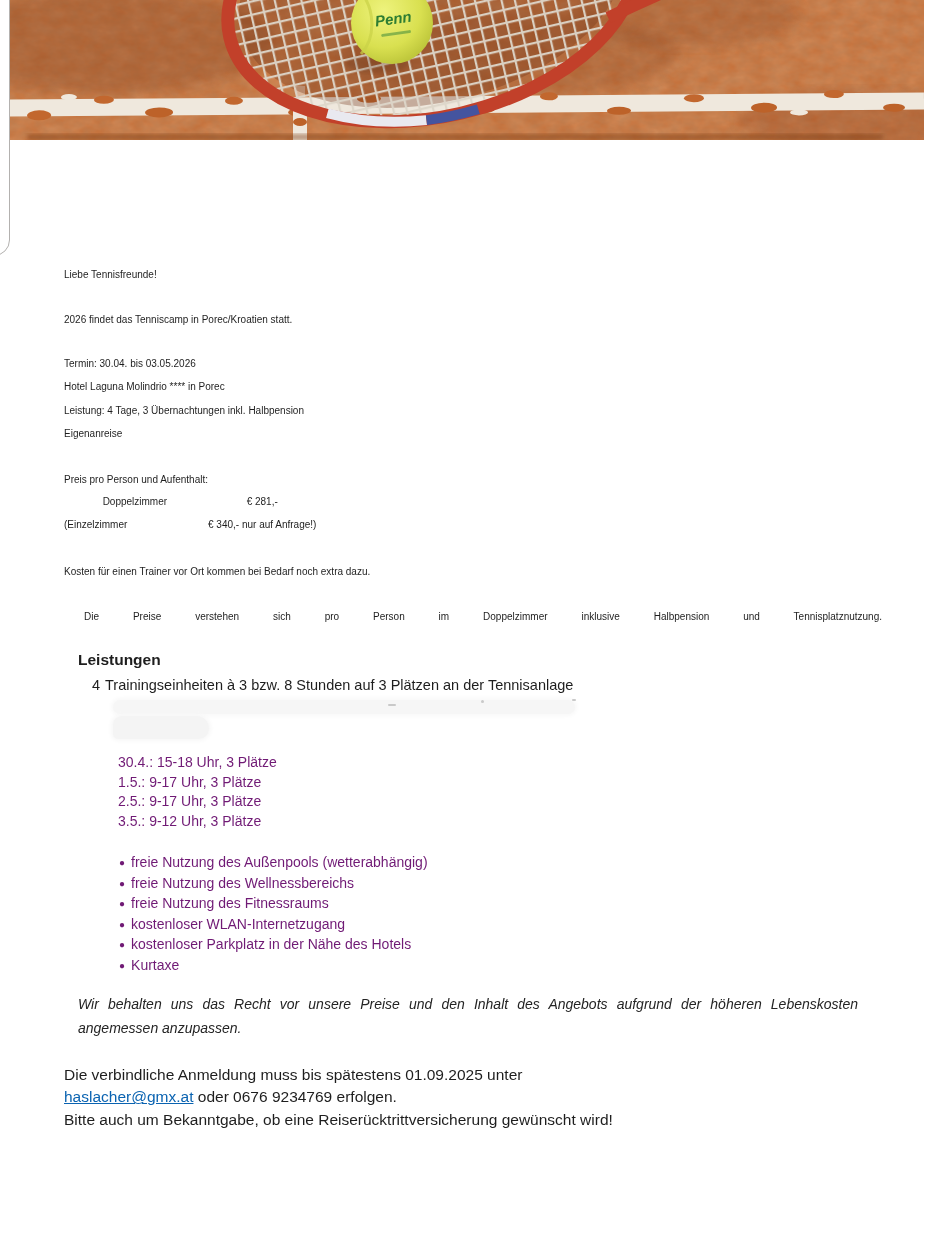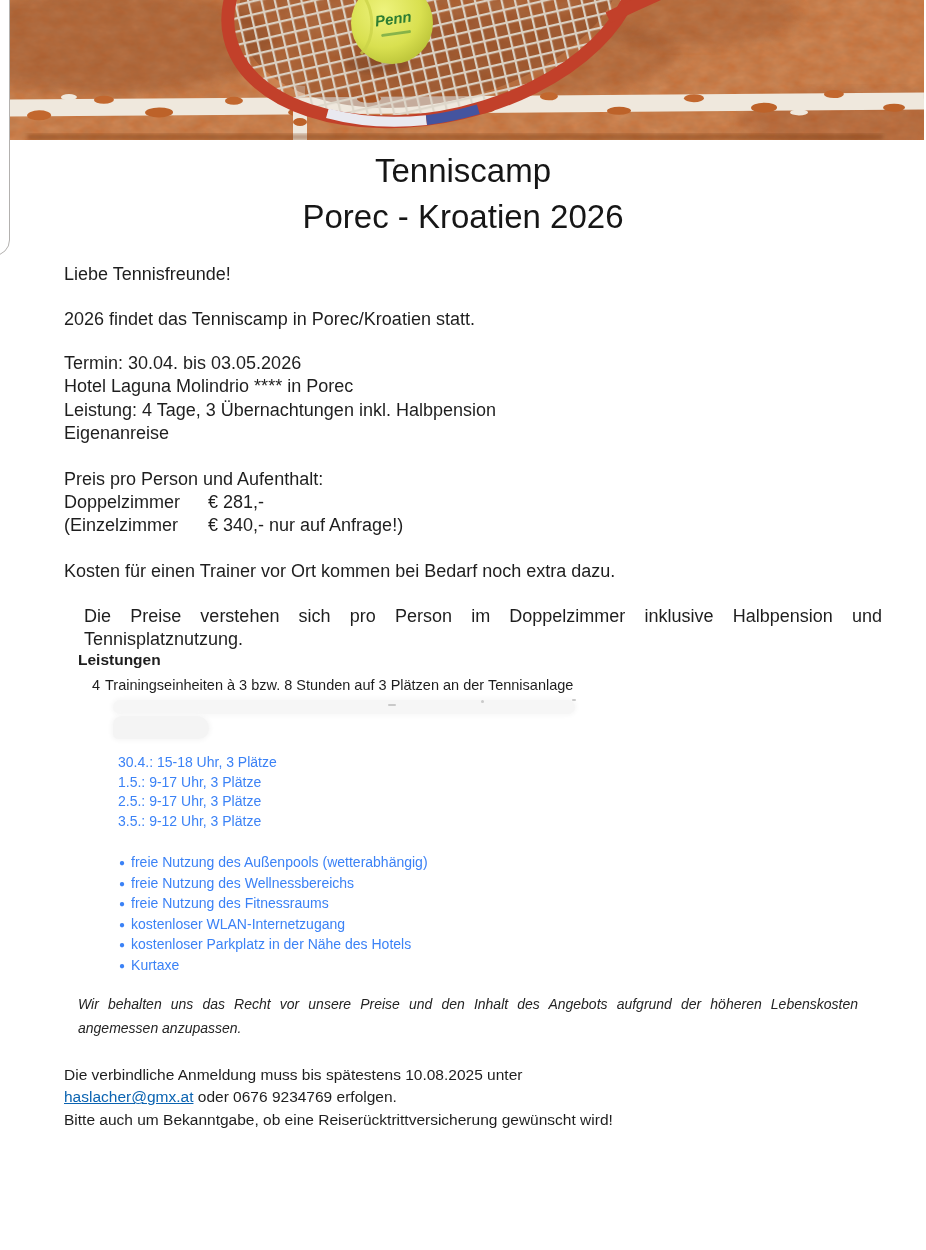--- a/index.html
+++ b/index.html
@@ -13,28 +13,28 @@
   
   .side-tab{
     left:-26px;top:-20px;width:34px;height:274px;
     border:1.5px solid #b3b1af;border-radius:16px;background:transparent;
   }
   .hero{left:9px;top:0;width:915px;height:140px;}
   .title{
     left:0;top:148px;width:926px;text-align:center;
     font-size:33px;line-height:46px;color:#161616;letter-spacing:0px;
   }
-  .body-text{font-size:18px;line-height:23.3px;color:#1e1e1e;}
-  .small-text{font-size:14px;line-height:19.6px;color:#3b82f6;}
+  .body-text{font-size:10px;line-height:23.3px;color:#1e1e1e;}
+  .small-text{font-size:14px;line-height:19.6px;color:#701a75;}
   .greeting{left:64px;top:263px;}
   .intro{left:64px;top:308px;}
   .details{left:64px;top:352px;}
   .price-head{left:64px;top:468px;}
   .price-rows{left:64px;top:491px;line-height:22.6px;}
-  .price-row{display:flex;}
+  .price-row{display:flex;justify-content:center;}
   .price-label{width:144px;}
   .trainer{left:64px;top:560px;}
   .price-info{left:64px;top:605px;width:798px;text-align:justify;text-align-last:justify;margin-left:20px;}
   .svc-head{left:78px;top:651px;font-weight:bold;font-size:15.5px;text-align:center;}
   .svc-item{left:92px;top:677px;font-size:14.5px;}
   .svc-num{display:inline-block;width:13px;}
   .smudge1{left:113px;top:700px;width:462px;height:14px;background:#f6f6f6;border-radius:7px;box-shadow:0 0 4px 2px #f8f8f8;}
   .smudge2{left:113px;top:716px;width:96px;height:23px;background:#f4f4f4;border-radius:10px 14px 12px 6px;box-shadow:0 0 4px 2px #f7f7f7;}
   .speck{position:absolute;background:#c9c9c9;border-radius:2px;}
   .schedule{left:118px;top:753px;}
@@ -131,24 +131,20 @@
       <path d="M352 -8 C366 10 367 38 352 54" fill="none" stroke="#c9d147" stroke-width="3" opacity="0.7"></path>
       <text x="385" y="24" text-anchor="middle" font-family="Liberation Sans, sans-serif" font-size="15" font-style="italic" font-weight="bold" fill="#2e7d32" transform="rotate(-8 385 24)">Penn</text>
       <rect x="372" y="32" width="30" height="3" rx="1.5" fill="#3f8a3a" opacity="0.55" transform="rotate(-8 387 33)"></rect>
 
       <rect x="18" y="134" width="856" height="6" fill="#7e3c18" opacity="0.5" filter="url(#soft2)"></rect>
     </svg>
   </div>
 
   <div class="abs side-tab"></div>
 
-  <div class="abs title">
-    <div>Tenniscamp</div>
-    <div>Porec - Kroatien 2026</div>
-  </div>
 
   <div class="abs body-text greeting">Liebe Tennisfreunde!</div>
   <div class="abs body-text intro">2026 findet das Tenniscamp in Porec/Kroatien statt.</div>
 
   <div class="abs body-text details">
     <div>Termin: 30.04. bis 03.05.2026</div>
     <div>Hotel Laguna Molindrio **** in Porec</div>
     <div>Leistung: 4 Tage, 3 Übernachtungen inkl. Halbpension</div>
     <div>Eigenanreise</div>
   </div>
@@ -212,21 +208,21 @@
       <span>Kurtaxe</span>
     </div>
   </div>
 
   <div class="abs disclaimer">
     <span class="disc-l1">Wir behalten uns das Recht vor unsere Preise und den Inhalt des Angebots aufgrund der höheren Lebenskosten</span>
     <span>angemessen anzupassen.</span>
   </div>
 
   <div class="abs register">
-    <div><span>Die </span><b>verbindliche</b><span> Anmeldung muss bis spätestens </span><b>10.08.2025</b><span> unter</span></div>
+    <div><span>Die </span><b>verbindliche</b><span> Anmeldung muss bis spätestens </span><b>01.09.2025</b><span> unter</span></div>
     <div><a class="mail">haslacher@gmx.at</a><span> oder 0676 9234769 erfolgen.</span></div>
     <div>Bitte auch um Bekanntgabe, ob eine Reiserücktrittversicherung gewünscht wird!</div>
   </div>
 
   <div class="abs body-text closing">
     <div>Sportliche Grüße</div>
     <div>Eva</div>
   </div>
 
 </div>

